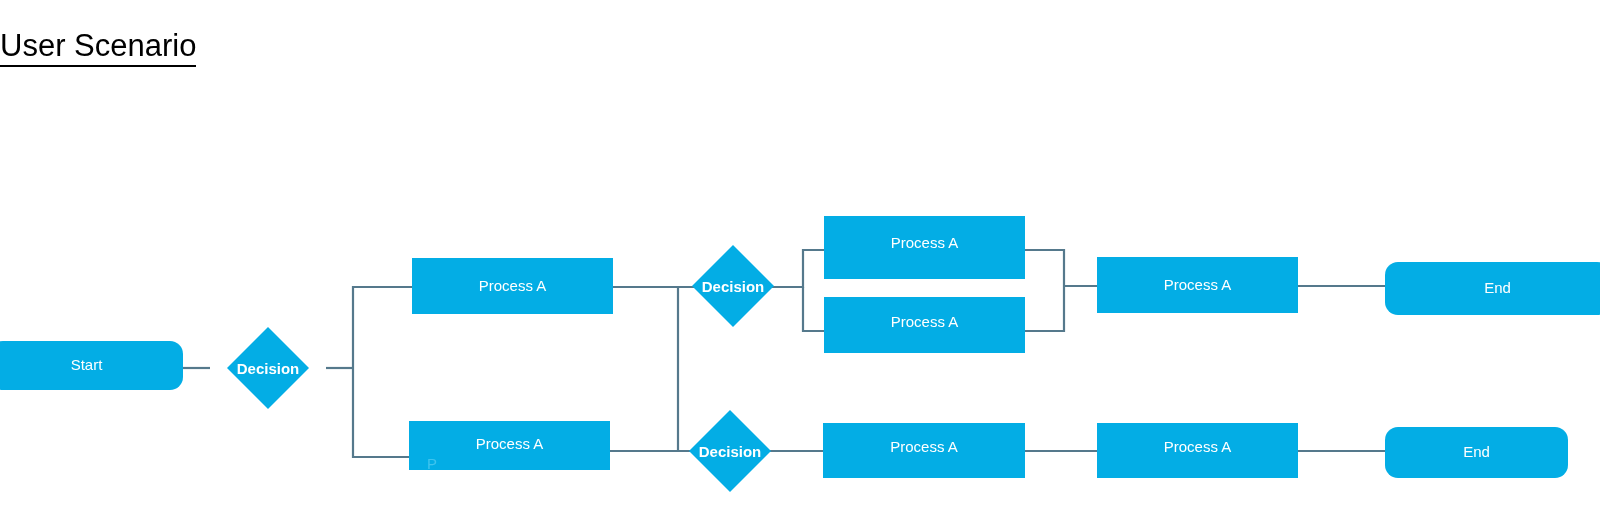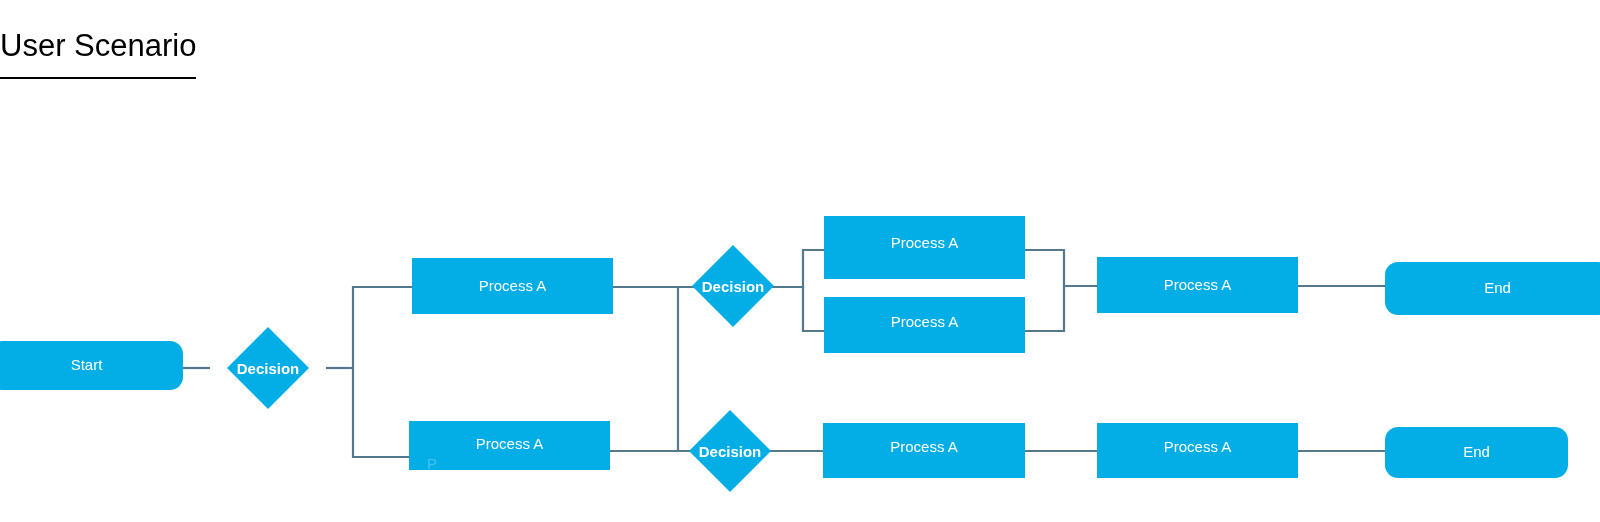--- a/index.html
+++ b/index.html
@@ -28,21 +28,21 @@
   #page-title {
     position: absolute;
     left: 0px;
     top: 28px;
     font-size: 31px;
     line-height: 36px;
     color: #000000;
     letter-spacing: 0px;
     white-space: nowrap;
     border-bottom: 2px solid #000000;
-    padding-bottom: 13px;
+    padding-bottom: 1px;
     display: inline-block;
   }
 
   
   #connectors {
     position: absolute;
     left: 0;
     top: 0;
     width: 1600px;
     height: 522px;

